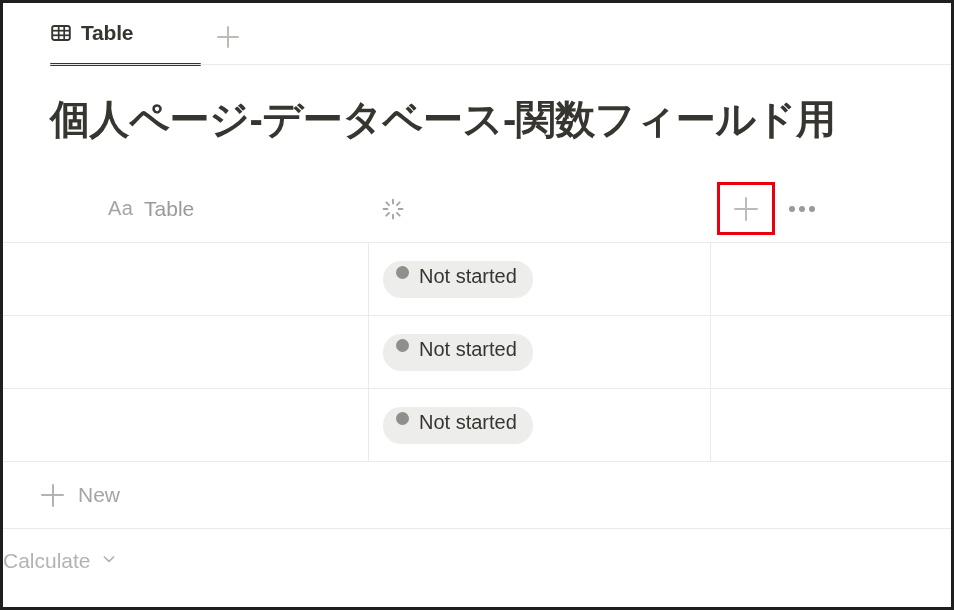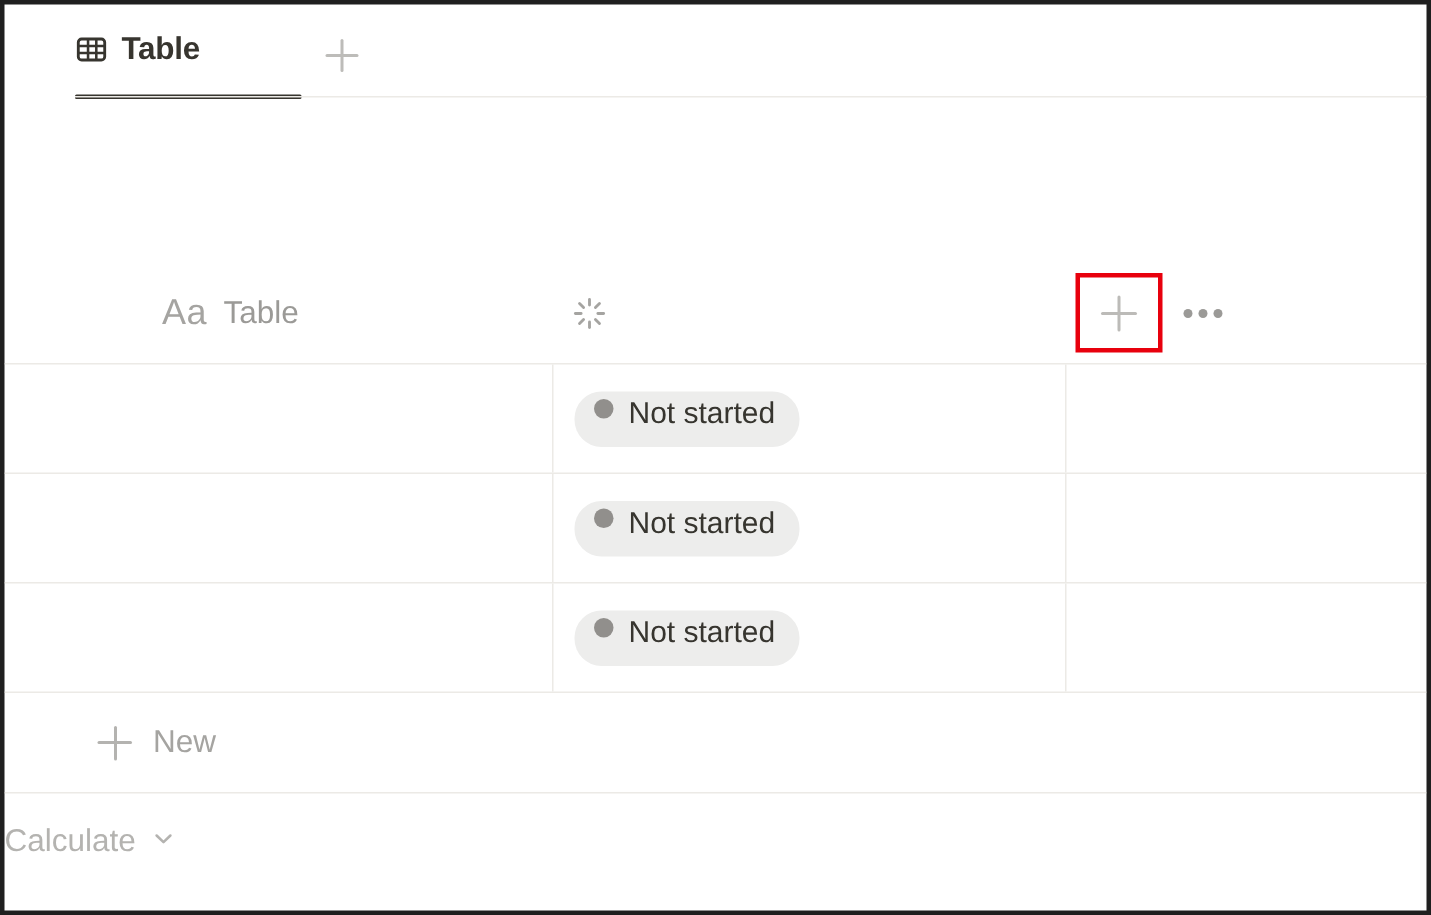--- a/index.html
+++ b/index.html
@@ -149,21 +149,21 @@
     width: 342px;
     padding-left: 12px;
     gap: 12px;
   }
   .th-label {
     font-size: 21px;
     color: #9b9a97;
     white-space: nowrap;
   }
   .aa-glyph {
-    font-size: 24px;
+    font-size: 20px;
     color: #a5a4a1;
     margin-right: 11px;
     letter-spacing: 0.3px;
   }
   .status-icon {
     width: 24px;
     height: 24px;
     display: block;
     flex: none;
   }
@@ -260,21 +260,21 @@
   }
 
   
   .new-row {
     position: relative;
     height: 66px;
     border-top: 1px solid #eceae6;
     border-bottom: 1px solid #eceae6;
     display: flex;
     align-items: center;
-    padding-left: 62px;
+    padding-left: 38px;
     gap: 14px;
     color: #b4b3b0;
     cursor: pointer;
   }
   .new-label {
     font-size: 21px;
     color: #a5a4a1;
   }
 
   
@@ -317,20 +317,21 @@
 
     <div class="tab-active-bar"></div>
 
     <div class="tab-add">
       <span class="plus-glyph" style="width:22px;height:22px;color:#bdbcb9;"></span>
     </div>
 
     <div class="tabbar-underline"></div>
   </div>
 
+  <div class="db-title">個人ページ-データベース-関数フィールド用</div>
 
   <div class="table">
 
     <div class="thead">
 
       <div class="th th-name">
         <span class="aa-glyph">Aa</span>
         <span class="th-label">Table</span>
       </div>
 

